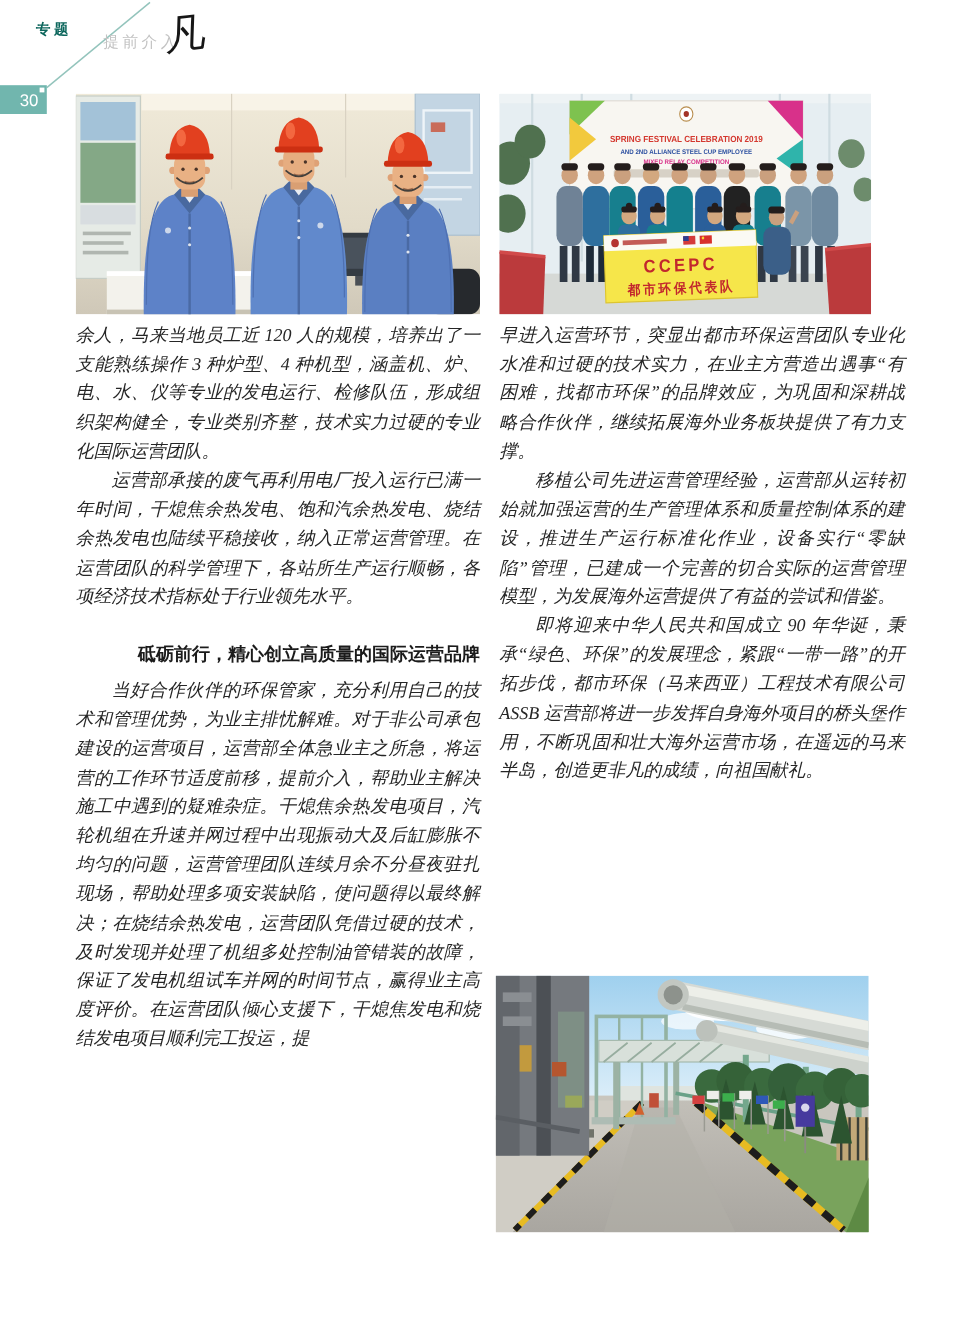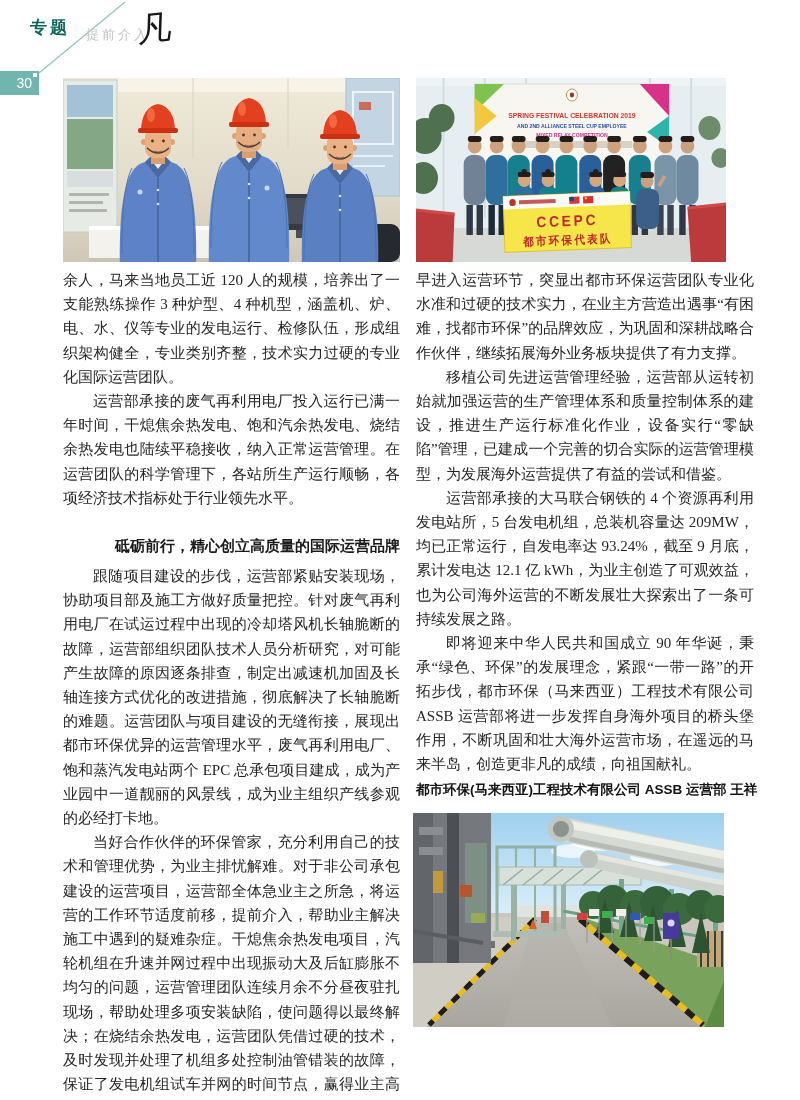--- a/index.html
+++ b/index.html
@@ -1,38 +1,38 @@
 <!DOCTYPE html>
 <html><head>
 <meta charset="utf-8">
 <style>
   html,body{margin:0;padding:0;background:#ffffff;}
   .page{position:relative;width:800px;height:1100px;background:#fff;overflow:hidden;
         font-family:"Liberation Serif", serif;}
   
   .section-label{position:absolute;left:30px;top:16px;font-family:"Liberation Sans",sans-serif;
-        font-weight:bold;font-size:17px;color:#0c665c;letter-spacing:3px;}
+        font-weight:bold;font-size:12px;color:#0c665c;letter-spacing:3px;}
   .brand{position:absolute;left:86px;top:26px;font-size:13px;color:#c3c3c3;letter-spacing:3px;}
   .glyph{position:absolute;left:138px;top:6px;font-size:34px;color:#161616;
         font-family:"DejaVu Serif",serif;transform:rotate(-6deg) skewX(-8deg);}
   .diag{position:absolute;left:0;top:0;width:150px;height:80px;}
   .pagenum{position:absolute;left:0;top:71px;width:39px;height:24px;background:#71b6ae;}
   .pagenum span{position:absolute;right:7px;top:0;line-height:24px;color:#fff;
         font-family:"Liberation Sans",sans-serif;font-size:14px;}
   .pagenum i{position:absolute;right:2px;top:2px;width:4px;height:4px;background:#fff;}
   
   .photo{position:absolute;overflow:hidden;}
   .photo svg{display:block;width:100%;height:100%;}
   .photo1{left:63px;top:78px;width:337px;height:184px;}
   .photo2{left:416px;top:78px;width:310px;height:184px;}
   .photo3{left:413px;top:813px;width:311px;height:214px;}
   
   .col{position:absolute;top:268px;width:337px;font-size:15px;line-height:24.2px;
        text-align:justify;text-justify:inter-ideograph;color:#262626;}
-  .col p{margin:0;}
+  .col p{margin:0;font-style:italic;}
   .ind{text-indent:2em;}
   .col-left{left:63px;}
   .col-right{left:416px;width:338px;}
   .heading{font-family:"Liberation Sans",sans-serif;font-size:15px;font-weight:bold;
        text-align:right;color:#1b1b1b;margin:24px 0 6px 0;line-height:24px;}
   .byline{font-family:"Liberation Sans",sans-serif;font-weight:bold;font-size:13.5px;
        color:#141414;margin-top:3px;line-height:22px;white-space:nowrap;text-align:left;}
 </style>
 </head>
 <body>
@@ -323,30 +323,27 @@
         <polygon points="296,130 338,126 338,184 300,184" fill="#bb3a3c"></polygon>
         <line x1="296" y1="130" x2="338" y2="126" stroke="#d14a4a" stroke-width="3"></line>
       </g>
     </svg>
   </div>
 
   <section class="col col-left">
     <p>余人，马来当地员工近 120 人的规模，培养出了一支能熟练操作 3 种炉型、4 种机型，涵盖机、炉、电、水、仪等专业的发电运行、检修队伍，形成组织架构健全，专业类别齐整，技术实力过硬的专业化国际运营团队。</p>
     <p class="ind">运营部承接的废气再利用电厂投入运行已满一年时间，干熄焦余热发电、饱和汽余热发电、烧结余热发电也陆续平稳接收，纳入正常运营管理。在运营团队的科学管理下，各站所生产运行顺畅，各项经济技术指标处于行业领先水平。</p>
     <h2 class="heading">砥砺前行，精心创立高质量的国际运营品牌</h2>
-    <p class="ind">跟随项目建设的步伐，运营部紧贴安装现场，协助项目部及施工方做好质量把控。针对废气再利用电厂在试运过程中出现的冷却塔风机长轴脆断的故障，运营部组织团队技术人员分析研究，对可能产生故障的原因逐条排查，制定出减速机加固及长轴连接方式优化的改进措施，彻底解决了长轴脆断的难题。运营团队与项目建设的无缝衔接，展现出都市环保优异的运营管理水平，废气再利用电厂、饱和蒸汽发电站两个 EPC 总承包项目建成，成为产业园中一道靓丽的风景线，成为业主组织产线参观的必经打卡地。</p>
     <p class="ind">当好合作伙伴的环保管家，充分利用自己的技术和管理优势，为业主排忧解难。对于非公司承包建设的运营项目，运营部全体急业主之所急，将运营的工作环节适度前移，提前介入，帮助业主解决施工中遇到的疑难杂症。干熄焦余热发电项目，汽轮机组在升速并网过程中出现振动大及后缸膨胀不均匀的问题，运营管理团队连续月余不分昼夜驻扎现场，帮助处理多项安装缺陷，使问题得以最终解决；在烧结余热发电，运营团队凭借过硬的技术，及时发现并处理了机组多处控制油管错装的故障，保证了发电机组试车并网的时间节点，赢得业主高度评价。在运营团队倾心支援下，干熄焦发电和烧结发电项目顺利完工投运，提</p>
   </section>
 
   <section class="col col-right">
     <p>早进入运营环节，突显出都市环保运营团队专业化水准和过硬的技术实力，在业主方营造出遇事“有困难，找都市环保”的品牌效应，为巩固和深耕战略合作伙伴，继续拓展海外业务板块提供了有力支撑。</p>
     <p class="ind">移植公司先进运营管理经验，运营部从运转初始就加强运营的生产管理体系和质量控制体系的建设，推进生产运行标准化作业，设备实行“零缺陷”管理，已建成一个完善的切合实际的运营管理模型，为发展海外运营提供了有益的尝试和借鉴。</p>
-    <p class="ind">运营部承接的大马联合钢铁的 4 个资源再利用发电站所，5 台发电机组，总装机容量达 209MW，均已正常运行，自发电率达 93.24%，截至 9 月底，累计发电达 12.1 亿 kWh，为业主创造了可观效益，也为公司海外运营的不断发展壮大探索出了一条可持续发展之路。</p>
     <p class="ind">即将迎来中华人民共和国成立 90 年华诞，秉承“绿色、环保”的发展理念，紧跟“一带一路”的开拓步伐，都市环保（马来西亚）工程技术有限公司 ASSB 运营部将进一步发挥自身海外项目的桥头堡作用，不断巩固和壮大海外运营市场，在遥远的马来半岛，创造更非凡的成绩，向祖国献礼。</p>
-    <div class="byline">都市环保(马来西亚)工程技术有限公司 ASSB 运营部 王祥</div>
   </section>
 
   <div class="photo photo3">
     <svg viewBox="0 0 311 214" preserveAspectRatio="none">
       <defs>
         <linearGradient id="sky" x1="0" y1="0" x2="0" y2="1">
           <stop offset="0" stop-color="#9fd0ee"></stop>
             <stop offset="1" stop-color="#e6f3fb"></stop>
         </linearGradient>
         <linearGradient id="road" x1="0" y1="0" x2="0" y2="1">

